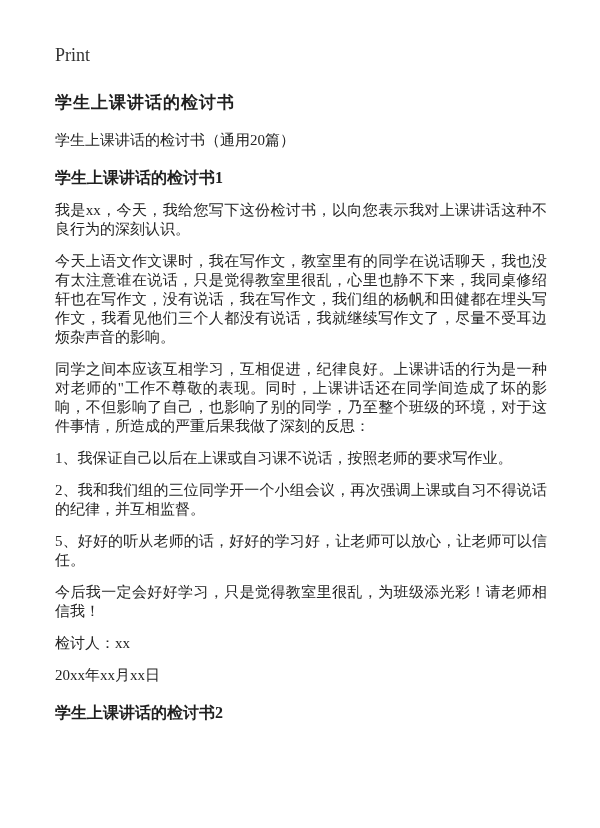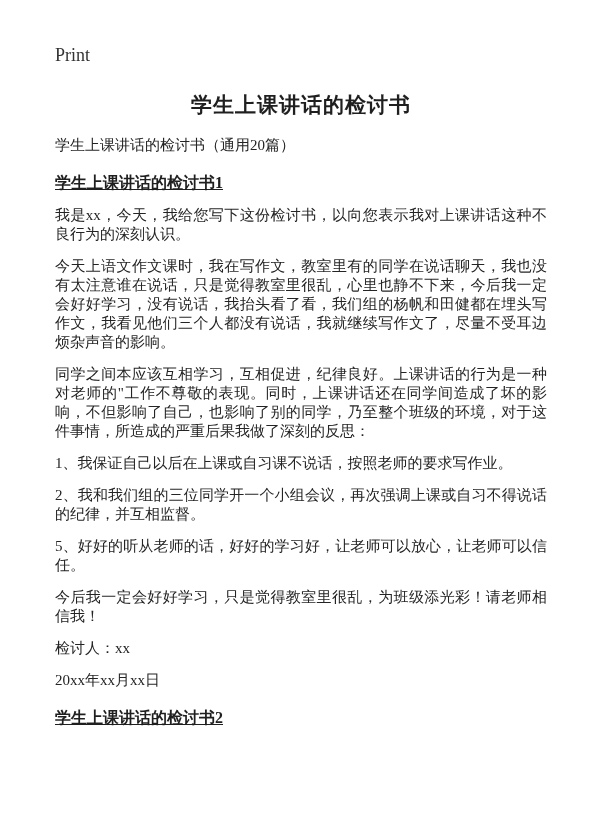--- a/index.html
+++ b/index.html
@@ -19,64 +19,62 @@
   }
   .print-link {
     margin-top: 45px;
     font-size: 18px;
     color: #333333;
     cursor: pointer;
     width: -moz-fit-content;
     width: fit-content;
   }
   .doc-title {
-    font-size: 21px;
+    font-size: 17px;
     font-weight: bold;
-    text-align: center;
     margin: 25px 0 0 0;
     color: #1f1f1f;
     letter-spacing: 1px;
   }
   .subtitle {
     margin: 17px 0 0 0;
   }
   p {
     font-size: 15px;
     line-height: 19px;
     margin: 13px 0;
     color: #242424;
     text-align: justify;
   }
   h2.section-heading {
     font-size: 16px;
     font-weight: bold;
     line-height: 19px;
     margin: 18px 0 14px 0;
     color: #1f1f1f;
-    text-decoration: underline;
   }
 </style>
 </head>
 <body>
 
 <div class="page">
 
   <div class="print-link">Print</div>
 
   <h1 class="doc-title">学生上课讲话的检讨书</h1>
 
   <p class="subtitle">学生上课讲话的检讨书（通用20篇）</p>
 
 
   <h2 class="section-heading">学生上课讲话的检讨书1</h2>
 
 
   <p>我是xx，今天，我给您写下这份检讨书，以向您表示我对上课讲话这种不良行为的深刻认识。</p>
 
-  <p>今天上语文作文课时，我在写作文，教室里有的同学在说话聊天，我也没有太注意谁在说话，只是觉得教室里很乱，心里也静不下来，今后我一定会好好学习，没有说话，我抬头看了看，我们组的杨帆和田健都在埋头写作文，我看见他们三个人都没有说话，我就继续写作文了，尽量不受耳边烦杂声音的影响。</p>
+  <p>今天上语文作文课时，我在写作文，教室里有的同学在说话聊天，我也没有太注意谁在说话，只是觉得教室里很乱，心里也静不下来，我同桌修绍轩也在写作文，没有说话，我在写作文，我们组的杨帆和田健都在埋头写作文，我看见他们三个人都没有说话，我就继续写作文了，尽量不受耳边烦杂声音的影响。</p>
 
   <p>同学之间本应该互相学习，互相促进，纪律良好。上课讲话的行为是一种对老师的"工作不尊敬的表现。同时，上课讲话还在同学间造成了坏的影响，不但影响了自己，也影响了别的同学，乃至整个班级的环境，对于这件事情，所造成的严重后果我做了深刻的反思：</p>
 
   <p>1、我保证自己以后在上课或自习课不说话，按照老师的要求写作业。</p>
 
   <p>2、我和我们组的三位同学开一个小组会议，再次强调上课或自习不得说话的纪律，并互相监督。</p>
 
   <p>5、好好的听从老师的话，好好的学习好，让老师可以放心，让老师可以信任。</p>
 
   <p>今后我一定会好好学习，只是觉得教室里很乱，为班级添光彩！请老师相信我！</p>

